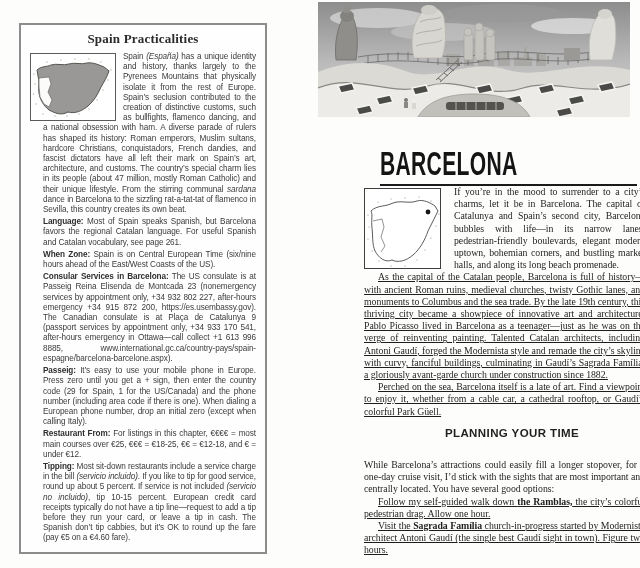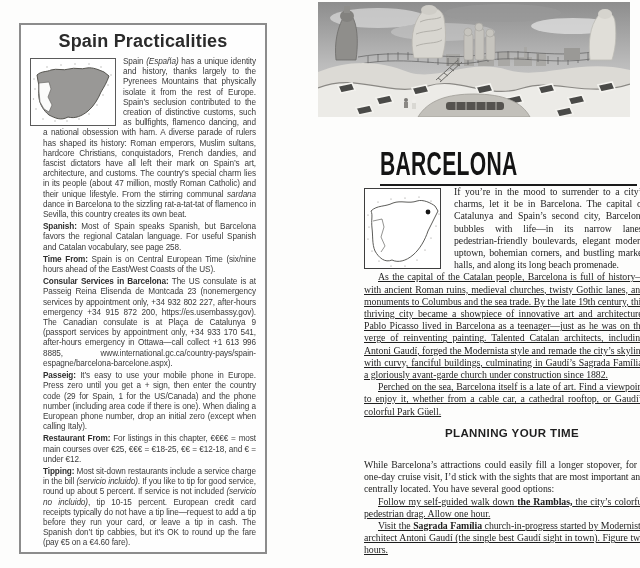--- a/index.html
+++ b/index.html
@@ -7,22 +7,22 @@
     width:640px;height:568px;position:relative;overflow:hidden;
     background:#fdfdfc;font-family:"Liberation Sans",sans-serif;
   }
   
   .practicalities{
     position:absolute;left:19px;top:23px;width:248px;height:531px;
     border:2px solid #8c8c8c;box-sizing:border-box;background:#fefefe;
     padding:5px 9px 4px 9px;overflow:hidden;
   }
   .practicalities h2{
-    margin:1px 0 5px 0;text-align:center;font-size:18px;font-weight:700;
-    color:#2b2b2b;letter-spacing:.2px;
+    margin:1px 0 5px 0;text-align:center;font-size:13px;font-weight:700;
+    color:#2b2b2b;letter-spacing:.2px;font-family:Liberation Serif, serif;
   }
   .box-body{font-size:8.2px;line-height:10.2px;color:#3b3b3b;letter-spacing:-.1px;}
   .box-body p{margin:0 0 2px 13px;text-align:justify;}
   .box-body b{font-weight:700;color:#2e2e2e;}
   .map-frame{box-sizing:border-box;background:#fff;}
   .map-frame.filled{
     float:left;width:86px;height:68px;border:1px solid #5a5a5a;
     margin:1px 7px 2px 0;
   }
   
@@ -82,22 +82,22 @@
               <circle cx="58" cy="5" r=".7"></circle>
             <circle cx="44" cy="5" r=".7"></circle>
               <circle cx="30" cy="6" r=".7"></circle>
               <circle cx="16" cy="8" r=".7"></circle>
           </g>
           <path d="M6,16 C10,12 16,13 20,11 C26,9 32,12 38,10 C44,8 50,11 56,9 C62,8 68,11 73,13 L78,17 C76,23 73,28 70,33 C67,40 63,47 57,52 C51,57 44,60 37,58 C30,62 24,59 18,56 C13,52 9,46 8,39 C7,33 9,27 7,22 Z" fill="#999896" stroke="#55544f" stroke-width="1"></path>
           <path d="M8,24 L18,23 L20,30 L17,38 L21,46 L18,53 L13,50 L9,43 L8,33 Z" fill="#fbfbfa" stroke="#6a6965" stroke-width=".7"></path>
         </svg>
       </div>
       <p><span>Spain </span><i>(España)</i><span> has a unique identity and history, thanks largely to the Pyrenees Mountains that physically isolate it from the rest of Europe. Spain’s seclusion contributed to the creation of distinctive customs, such as bullfights, flamenco dancing, and a national obsession with ham. A diverse parade of rulers has shaped its history: Roman emperors, Muslim sultans, hardcore Christians, conquistadors, French dandies, and fascist dictators have all left their mark on Spain’s art, architecture, and customs. The country’s special charm lies in its people (about 47 million, mostly Roman Catholic) and their unique lifestyle. From the stirring communal </span><i>sardana</i><span> dance in Barcelona to the sizzling rat-a-tat-tat of flamenco in Sevilla, this country creates its own beat.</span></p>
-      <p><b>Spanish: </b><span>Most of Spain speaks Spanish, but Barcelona favors the regional Catalan language. For useful Spanish and Catalan vocabulary, see page 258.</span></p>
-      <p><b>Time From: </b><span>Spain is on Central European Time (six/nine hours ahead of the East/West Coasts of the US).</span></p>
+      <p><b>Language: </b><span>Most of Spain speaks Spanish, but Barcelona favors the regional Catalan language. For useful Spanish and Catalan vocabulary, see page 261.</span></p>
+      <p><b>When Zone: </b><span>Spain is on Central European Time (six/nine hours ahead of the East/West Coasts of the US).</span></p>
       <p><b>Consular Services in Barcelona: </b><span>The US consulate is at Passeig Reina Elisenda de Montcada 23 (nonemergency services by appointment only, +34 932 802 227, after-hours emergency +34 915 872 200, https://es.usembassy.gov). The Canadian consulate is at Plaça de Catalunya 9 (passport services by appointment only, +34 933 170 541, after-hours emergency in Ottawa—call collect +1 613 996 8885, www.international.gc.ca/country-pays/spain-espagne/barcelona-barcelone.aspx).</span></p>
       <p><b>Passeig: </b><span>It’s easy to use your mobile phone in Europe. Press zero until you get a + sign, then enter the country code (29 for Spain, 1 for the US/Canada) and the phone number (including area code if there is one). When dialing a European phone number, drop an initial zero (except when calling Italy).</span></p>
       <p><b>Restaurant From: </b><span>For listings in this chapter, €€€€ = most main courses over €25, €€€ = €18-25, €€ = €12-18, and € = under €12.</span></p>
       <p><b>Tipping: </b><span>Most sit-down restaurants include a service charge in the bill </span><i>(servicio incluido)</i><span>. If you like to tip for good service, round up about 5 percent. If service is not included </span><i>(servicio no incluido)</i><span>, tip 10-15 percent. European credit card receipts typically do not have a tip line—request to add a tip before they run your card, or leave a tip in cash. The Spanish don’t tip cabbies, but it’s OK to round up the fare (pay €5 on a €4.60 fare).</span></p>
 
     </div>
   </section>
 
   <figure class="photo">
     <svg width="312" height="115" viewBox="0 0 312 115" preserveAspectRatio="none">

